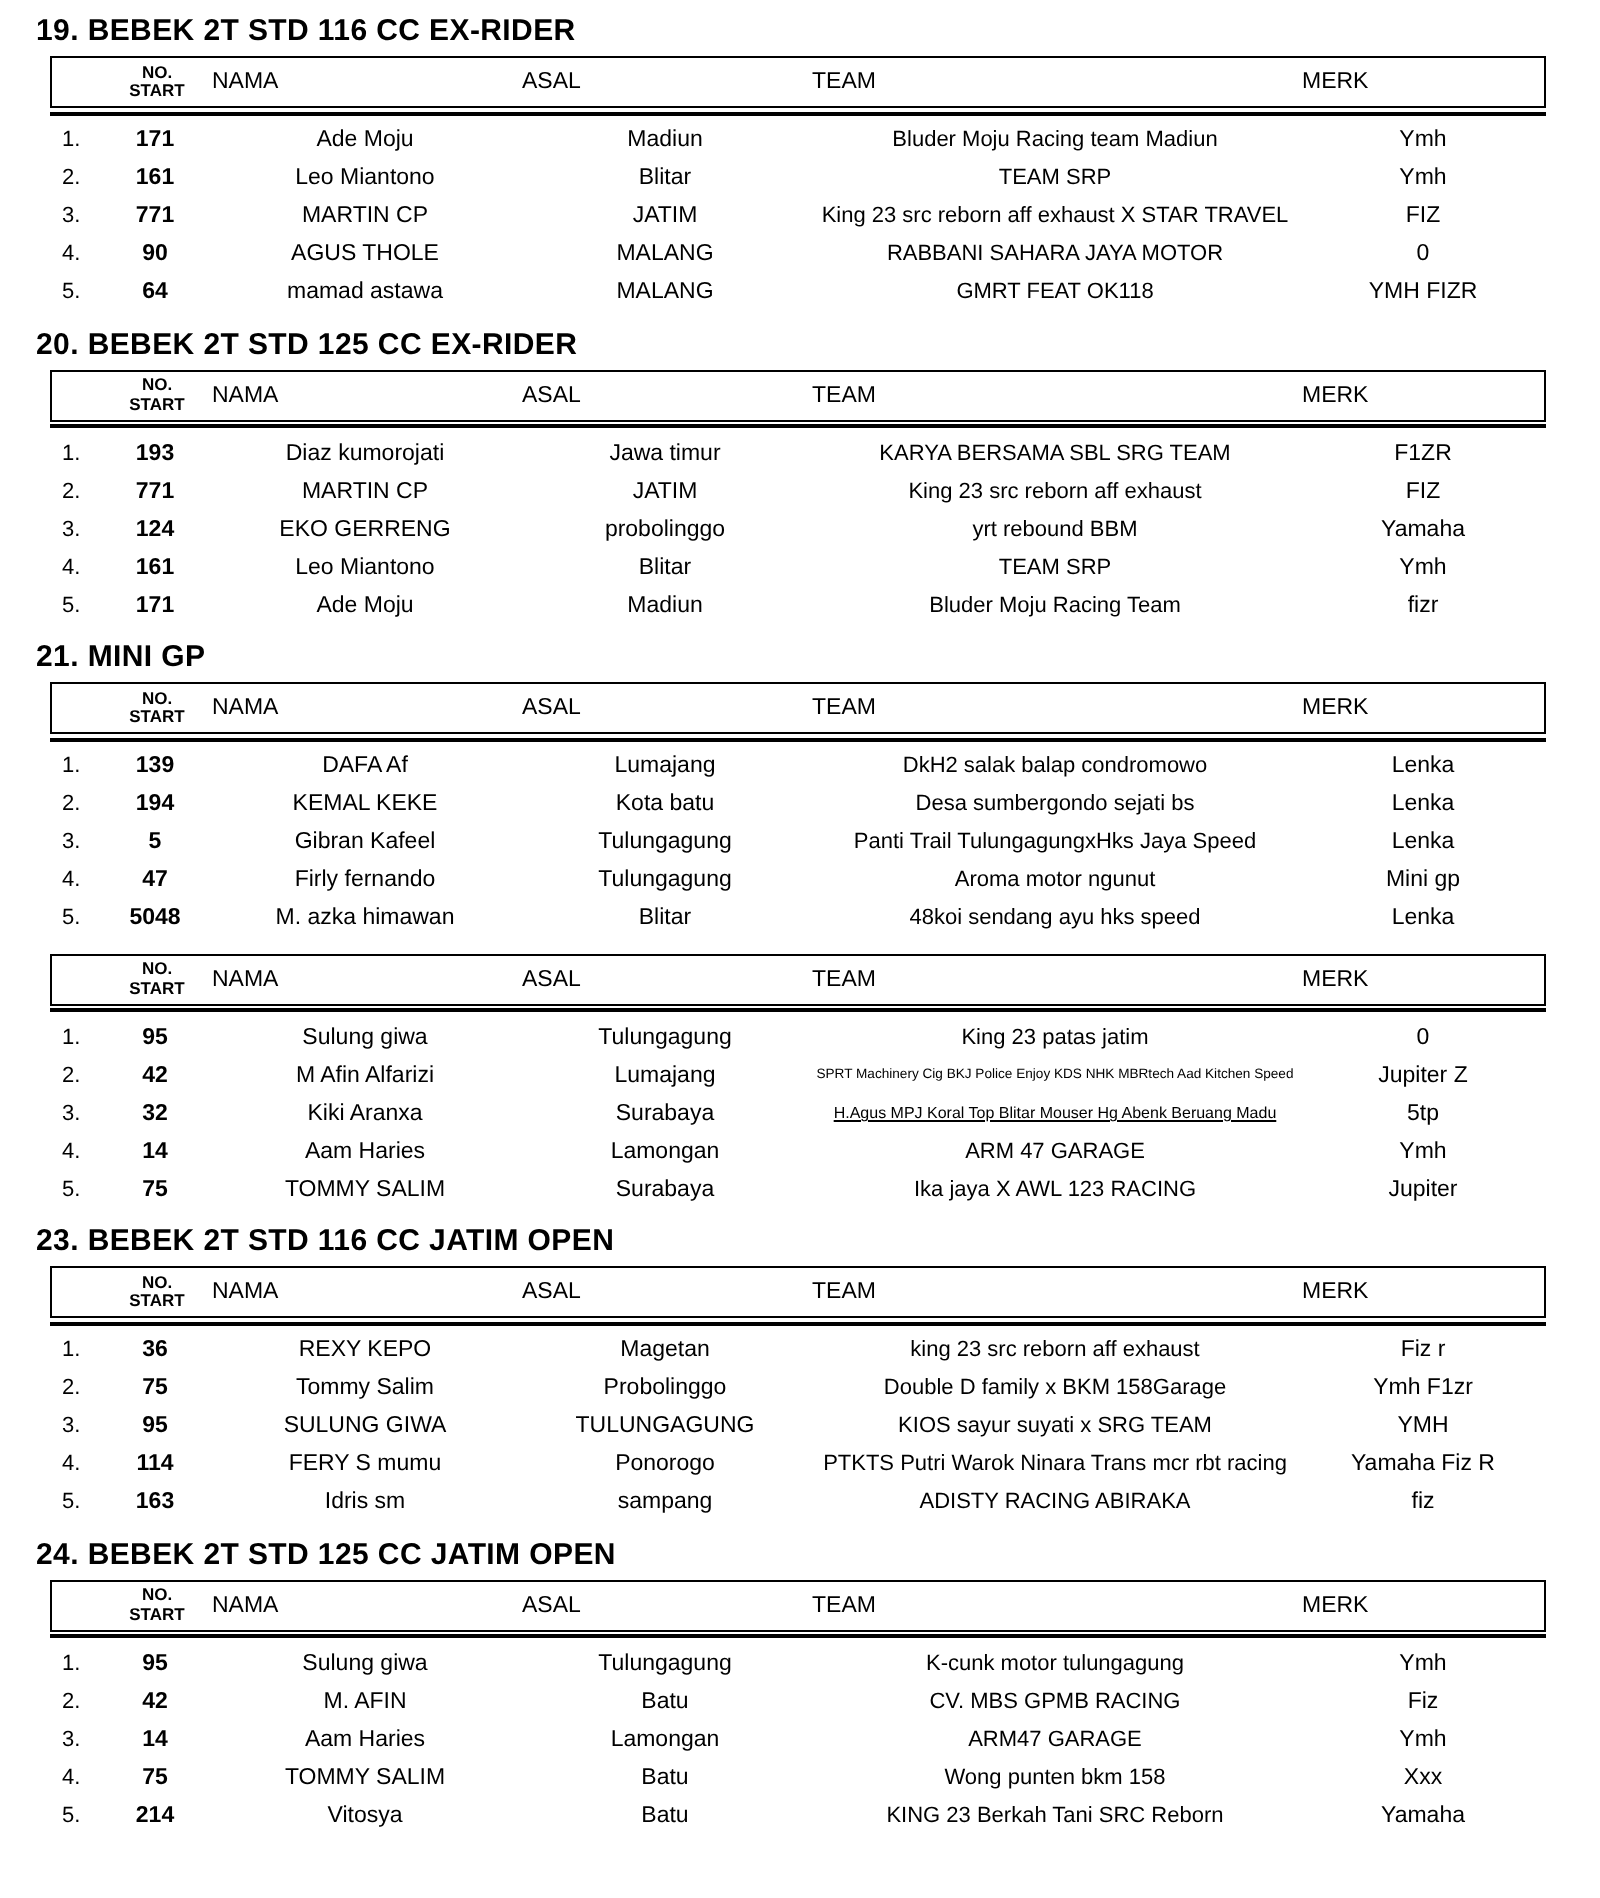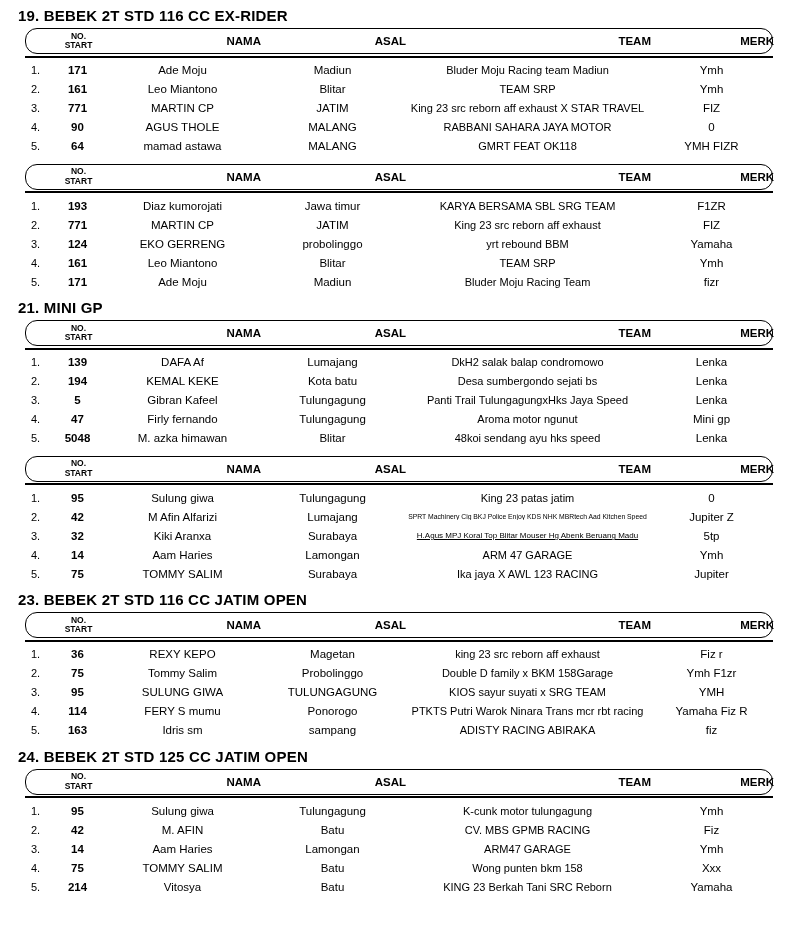--- a/index.html
+++ b/index.html
@@ -29,36 +29,35 @@
     white-space: nowrap;
   }
   .results-table {
     width: 748px;
     margin-left: 25px;
   }
   .grid {
     display: grid;
     grid-template-columns: 25px 55px 155px 145px 245px 123px;
     align-items: center;
-    border-radius: 12px;
   }
   .thead {
     box-sizing: border-box;
     border: 1.5px solid #000;
     height: 26px;
   }
   .thick-rule {
     height: 2px;
     background: #000;
     margin-top: 1.5px;
   }
   .hdr {
-    font-weight: bold;
+    font-weight: normal;
     font-size: 11.5px;
-    text-align: right;
+    text-align: left;
   }
   .hdr-start {
     font-size: 8.5px;
     line-height: 1.1;
     display: flex;
     flex-direction: column;
     justify-content: center;
     text-align: center;
     font-weight: bold;
   }
@@ -145,20 +144,21 @@
           <div class="cell nama">mamad astawa</div>
           <div class="cell asal">MALANG</div>
           <div class="cell team">GMRT FEAT OK118</div>
           <div class="cell merk">YMH FIZR</div>
         </div>
         </div>
     </div>
   </section>
 
   <section class="race-section">
+    <h2 class="section-title">20. BEBEK 2T STD 125 CC EX-RIDER</h2>
     <div class="results-table">
       <div class="thead grid">
         <div class="cell rownum"></div>
         <div class="hdr-start">
           <span>NO.</span>
           <span>START</span>
         </div>
         <div class="hdr">NAMA</div>
         <div class="hdr">ASAL</div>
         <div class="hdr">TEAM</div>

